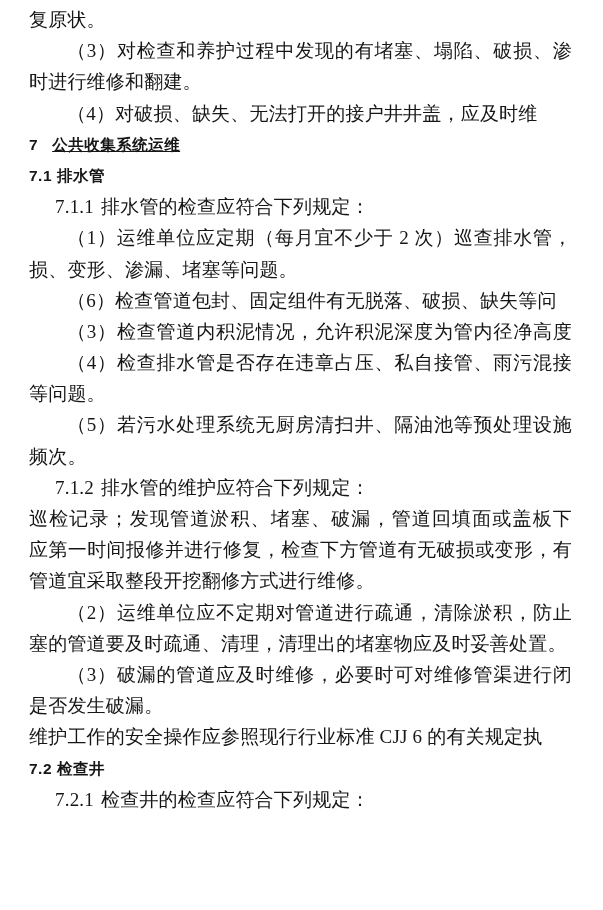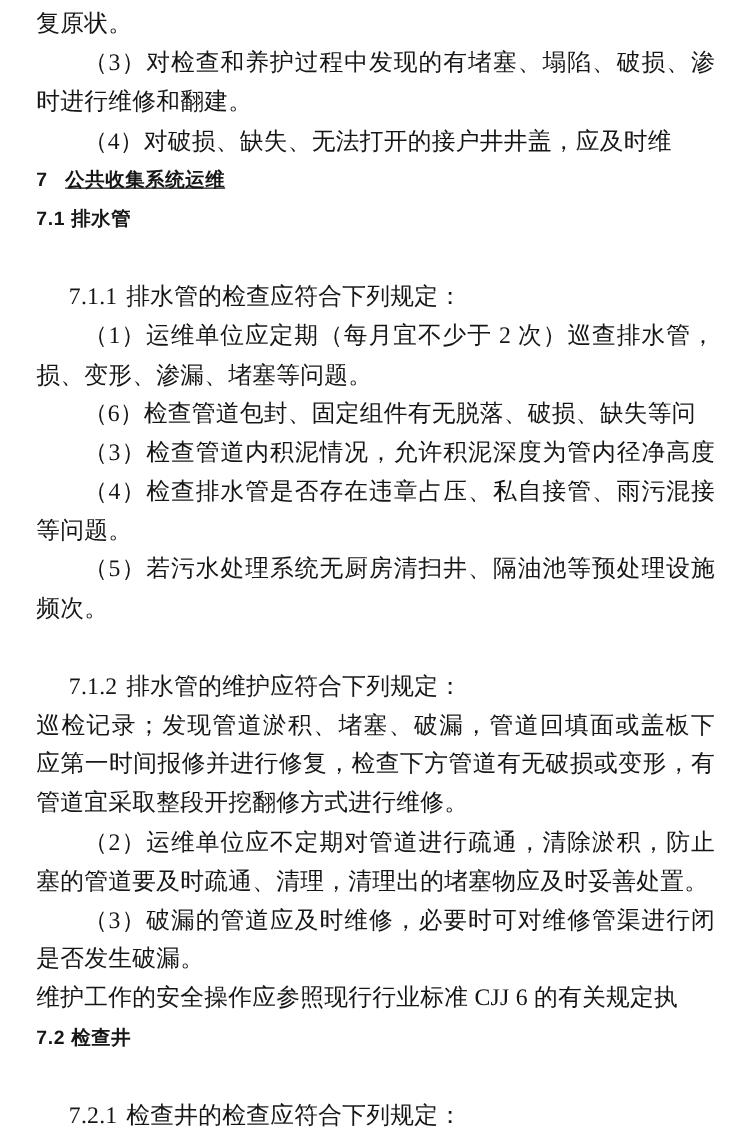--- a/index.html
+++ b/index.html
@@ -31,21 +31,21 @@
   }
   .h1 .num,.h2 .num{ font-weight:bold; }
   .h1,.h2{
     font-family:"Liberation Sans","DejaVu Sans",sans-serif;
     font-weight:bold;
     font-size:15.5px;
     letter-spacing:0.5px;
   }
   .h1 .ttl{ margin-left:14px;text-decoration:underline; }
   .h2 .ttl{ margin-left:5px; }
-  .sub{ text-indent:26px;margin-top:31px; }
+  .sub{ text-indent:26px; }
   .sub .txt{ margin-left:7px; }
 </style>
 </head>
 <body>
 
 <div class="page">
   <div class="ln">复原状。</div>
   <div class="ln ind fill">（3）对检查和养护过程中发现的有堵塞、塌陷、破损、渗漏的接户井，及</div>
   <div class="ln">时进行维修和翻建。</div>
   <div class="ln ind">（4）对破损、缺失、无法打开的接户井井盖，应及时维修、增补、更换。</div>

